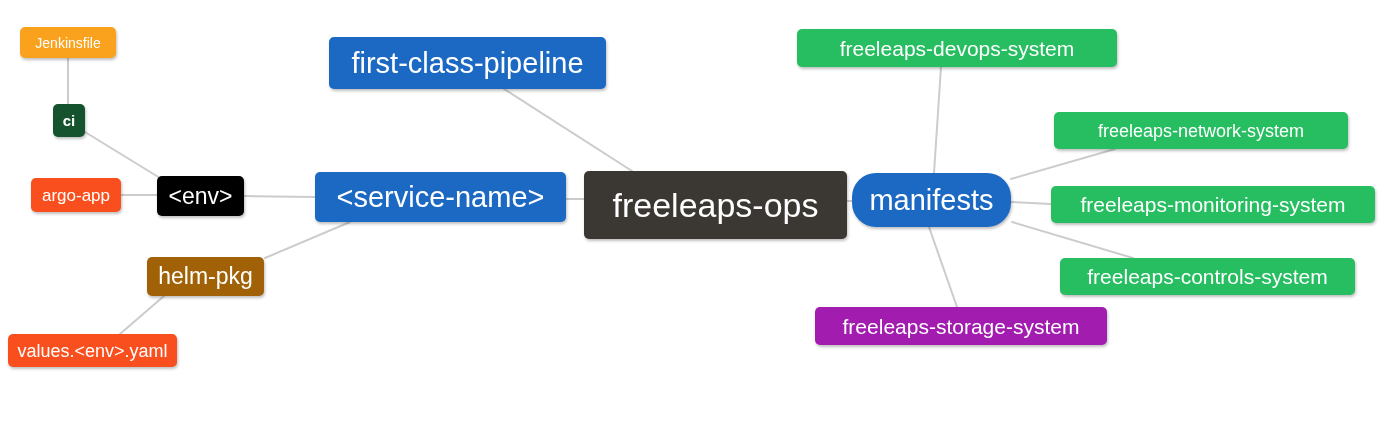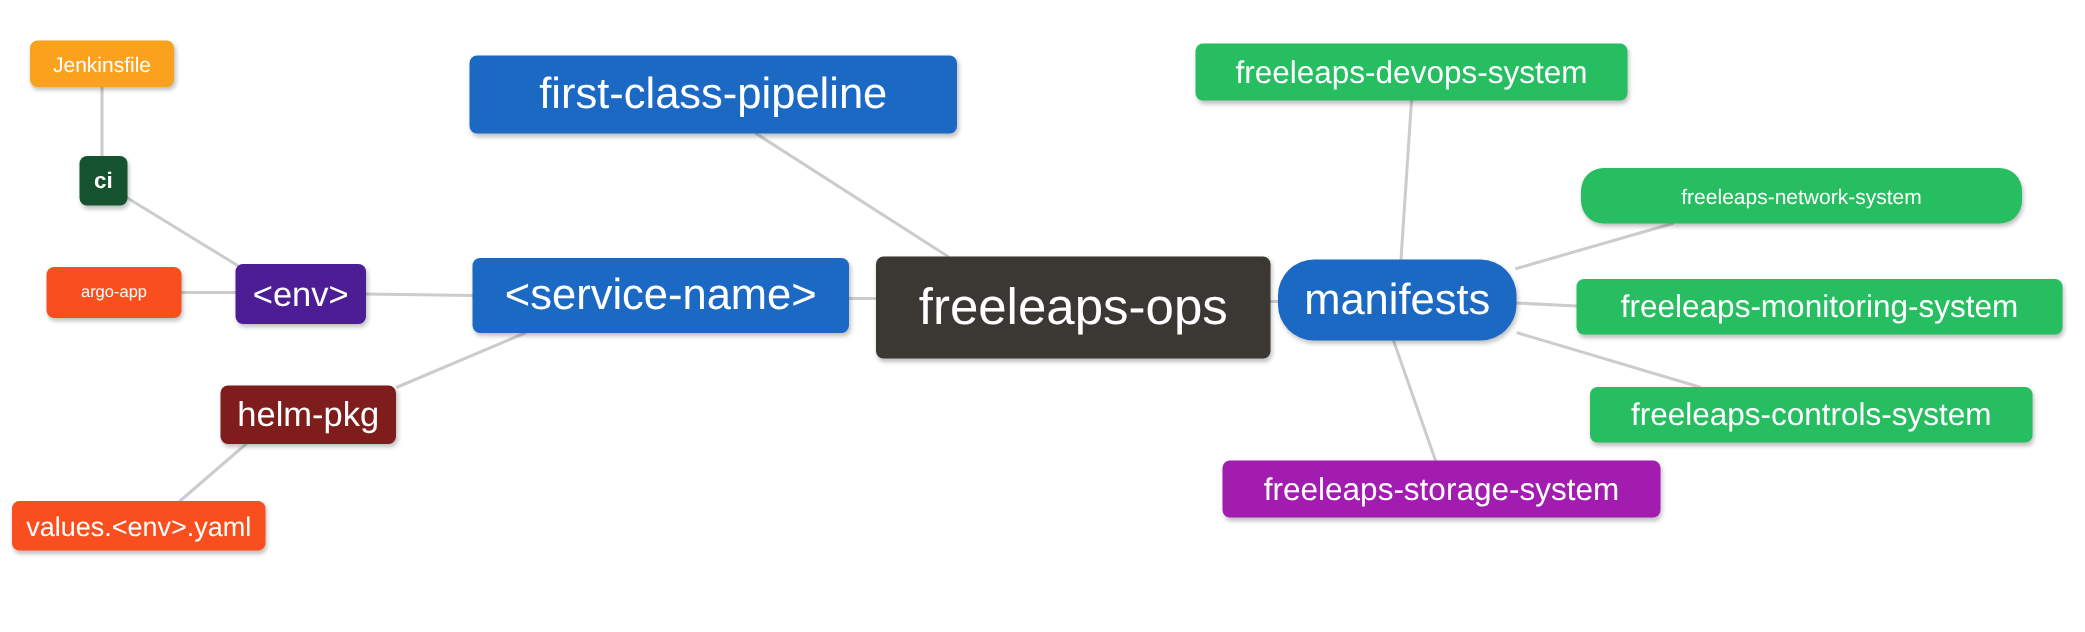--- a/index.html
+++ b/index.html
@@ -54,27 +54,27 @@
       <line x1="847" y1="201" x2="852" y2="201" stroke="#cccccc" stroke-width="2" stroke-linecap="round"></line>
       <line x1="934" y1="173" x2="941" y2="67" stroke="#cccccc" stroke-width="2" stroke-linecap="round"></line>
       <line x1="1011" y1="179" x2="1115" y2="149" stroke="#cccccc" stroke-width="2" stroke-linecap="round"></line>
       <line x1="1011" y1="202" x2="1051" y2="204" stroke="#cccccc" stroke-width="2" stroke-linecap="round"></line>
       <line x1="1012" y1="222" x2="1133" y2="258" stroke="#cccccc" stroke-width="2" stroke-linecap="round"></line>
       <line x1="929" y1="227" x2="957" y2="307" stroke="#cccccc" stroke-width="2" stroke-linecap="round"></line>
     </svg>
   <div id="node-layer">
       <div class="node" style="left: 20px; top: 27px; width: 96px; height: 31px; background: rgb(250, 162, 30); font-size: 14px; color: rgb(255, 255, 255);">Jenkinsfile</div>
       <div class="node" style="left: 53px; top: 104px; width: 32px; height: 33px; background: #14532d; font-size: 15px; color: rgb(255, 255, 255); font-weight: bold;">ci</div>
-      <div class="node" style="left: 31px; top: 178px; width: 90px; height: 34px; background: rgb(249, 78, 29); font-size: 11px; color: rgb(255, 255, 255);">argo-app</div>
-      <div class="node" style="left: 157px; top: 176px; width: 87px; height: 40px; background: #4c1d95; font-size: 23px; color: rgb(255, 255, 255);">&lt;env&gt;</div>
-      <div class="node" style="left: 147px; top: 257px; width: 117px; height: 39px; background: #7f1d1d; font-size: 23px; color: rgb(255, 255, 255);">helm-pkg</div>
+      <div class="node" style="left: 31px; top: 178px; width: 90px; height: 34px; background: rgb(249, 78, 29); font-size: 17px; color: rgb(255, 255, 255);">argo-app</div>
+      <div class="node" style="left: 157px; top: 176px; width: 87px; height: 40px; background: #000000; font-size: 23px; color: rgb(255, 255, 255);">&lt;env&gt;</div>
+      <div class="node" style="left: 147px; top: 257px; width: 117px; height: 39px; background: #a16207; font-size: 23px; color: rgb(255, 255, 255);">helm-pkg</div>
       <div class="node" style="left: 8px; top: 334px; width: 169px; height: 33px; background: rgb(249, 78, 29); font-size: 18px; color: rgb(255, 255, 255);">values.&lt;env&gt;.yaml</div>
-      <div class="node" style="left: 313px; top: 37px; width: 325px; height: 52px; background: rgb(28, 105, 196); font-size: 29px; color: rgb(255, 255, 255);">first-class-pipeline</div>
+      <div class="node" style="left: 329px; top: 37px; width: 277px; height: 52px; background: rgb(28, 105, 196); font-size: 29px; color: rgb(255, 255, 255);">first-class-pipeline</div>
       <div class="node" style="left: 315px; top: 172px; width: 251px; height: 50px; background: rgb(28, 105, 196); font-size: 29px; color: rgb(255, 255, 255);">&lt;service-name&gt;</div>
       <div class="node" style="left: 584px; top: 171px; width: 263px; height: 68px; background: rgb(59, 55, 51); font-size: 34px; color: rgb(255, 255, 255);">freeleaps-ops</div>
       <div class="node" style="left: 852px; top: 173px; width: 159px; height: 54px; background: rgb(28, 105, 196); font-size: 29px; color: rgb(255, 255, 255); border-radius: 24px;">manifests</div>
-      <div class="node" style="left: 797px; top: 29px; width: 288px; height: 38px; background: rgb(38, 190, 96); font-size: 21px; color: rgb(255, 255, 255);">freeleaps-devops-system</div>
-      <div class="node" style="left: 1054px; top: 112px; width: 294px; height: 37px; background: rgb(38, 190, 96); font-size: 14px; color: rgb(255, 255, 255); border-radius: 15px;">freeleaps-network-system</div>
+      <div class="node" style="left: 797px; top: 29px; width: 320px; height: 38px; background: rgb(38, 190, 96); font-size: 21px; color: rgb(255, 255, 255);">freeleaps-devops-system</div>
+      <div class="node" style="left: 1054px; top: 112px; width: 294px; height: 37px; background: rgb(38, 190, 96); font-size: 18px; color: rgb(255, 255, 255);">freeleaps-network-system</div>
       <div class="node" style="left: 1051px; top: 186px; width: 324px; height: 37px; background: rgb(38, 190, 96); font-size: 21px; color: rgb(255, 255, 255);">freeleaps-monitoring-system</div>
       <div class="node" style="left: 1060px; top: 258px; width: 295px; height: 37px; background: rgb(38, 190, 96); font-size: 21px; color: rgb(255, 255, 255);">freeleaps-controls-system</div>
       <div class="node" style="left: 815px; top: 307px; width: 292px; height: 38px; background: #a21caf; font-size: 21px; color: rgb(255, 255, 255);">freeleaps-storage-system</div>
     </div>
 </div>
 
 </body></html>

